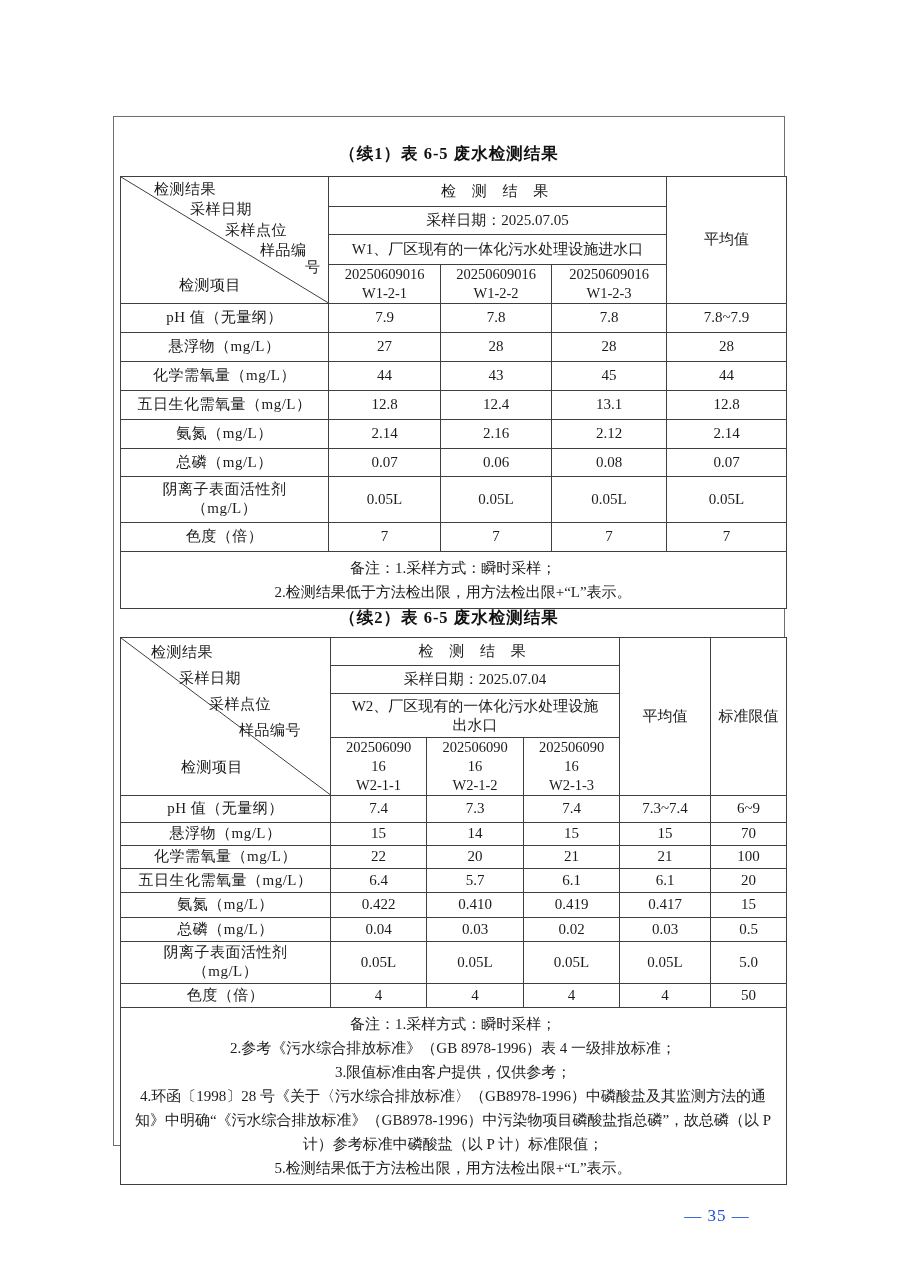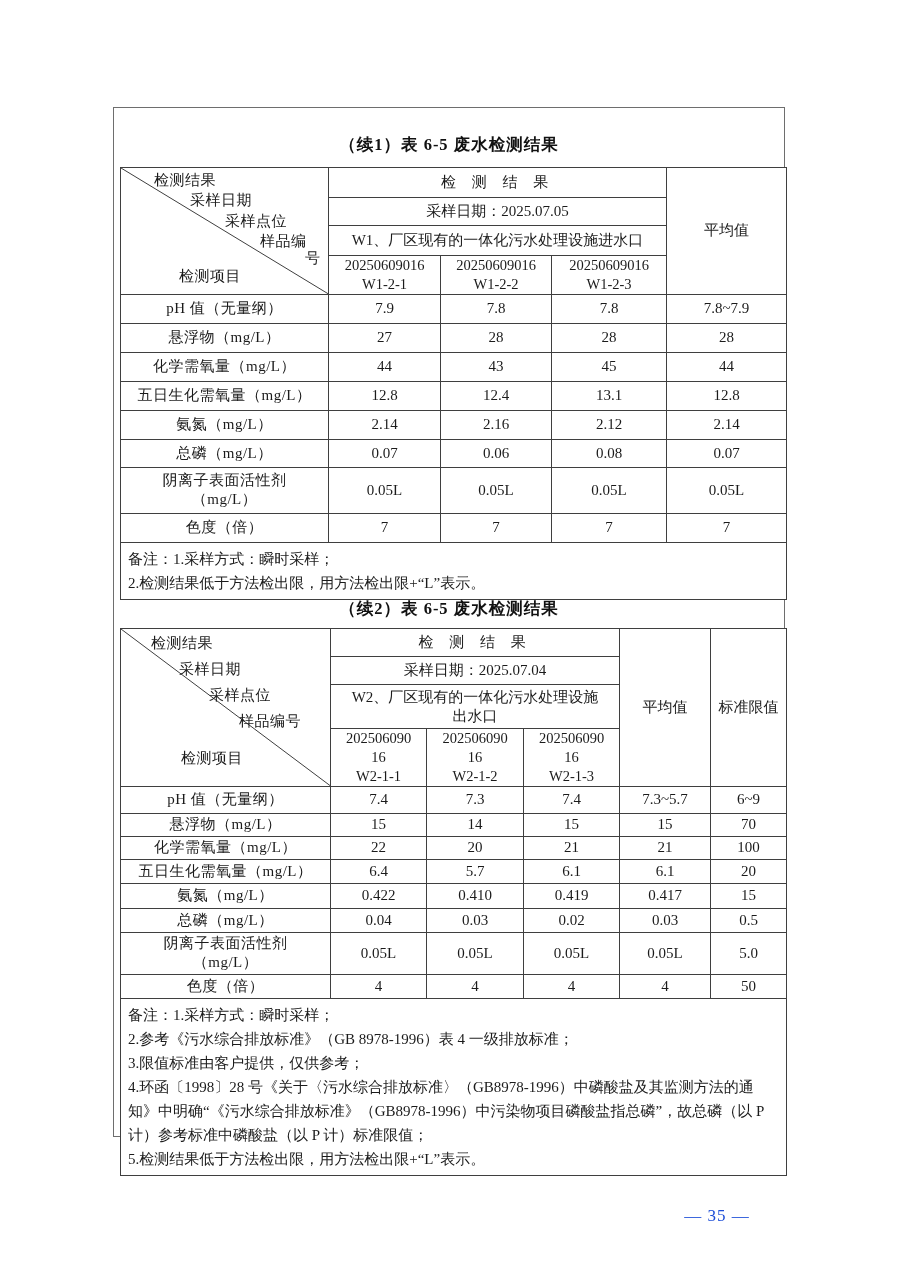--- a/index.html
+++ b/index.html
@@ -2,34 +2,34 @@
 <html><head>
 <meta charset="utf-8">
 <style>
   html,body{margin:0;padding:0;}
   body{
     width:900px;height:1273px;position:relative;background:#ffffff;
     font-family:"Liberation Serif","DejaVu Serif",serif;
     color:#1b1b1b;-webkit-font-smoothing:antialiased;
   }
   .doc-box{
-    position:absolute;left:113px;top:107px;width:672px;height:1030px;
+    position:absolute;left:113px;top:116px;width:672px;height:1030px;
     border:1px solid #6e6e6e;background:#fff;box-sizing:border-box;
   }
   .tbl-title{
     position:absolute;left:0;width:100%;text-align:center;
     font-weight:bold;font-size:16.5px;letter-spacing:1px;color:#111;
   }
   table{border-collapse:collapse;table-layout:fixed;position:absolute;left:6px;background:#fff;}
   td{border:1px solid #3f3f3f;text-align:center;vertical-align:middle;
      font-size:15px;padding:0 2px;white-space:pre-line;line-height:1.25;color:#1b1b1b;
      overflow:hidden;box-sizing:border-box;}
   td.label-cell{letter-spacing:0.5px;}
   td.notes-cell{
-    text-align:left;vertical-align:top;padding:4px 8px 4px 7px;
+    text-align:center;vertical-align:top;padding:4px 8px 4px 7px;
     line-height:1.6;font-size:15px;white-space:pre-line;
   }
   .corner-cell{position:relative;padding:8px;}
   .corner-wrap{position:absolute;inset:0;}
   .corner-wrap svg{position:absolute;inset:0;width:100%;height:100%;display:block;}
   .corner-line{position:absolute;font-size:15px;letter-spacing:0.5px;white-space:nowrap;}
   .hdr-result{letter-spacing:6px;}
   .sample-id{font-size:14.5px;line-height:1.3;}
   .page-num{
     position:absolute;left:632px;top:1206px;width:170px;text-align:center;
@@ -192,21 +192,21 @@
 W2-1-2</td>
       <td class="sample-id">202506090
 16
 W2-1-3</td>
     </tr>
     <tr style="height:27px;">
       <td class="label-cell">pH 值（无量纲）</td>
       <td>7.4</td>
       <td>7.3</td>
       <td>7.4</td>
-      <td>7.3~5.7</td>
+      <td>7.3~7.4</td>
       <td>6~9</td>
     </tr>
     <tr style="height:23px;">
       <td class="label-cell">悬浮物（mg/L）</td>
       <td>15</td>
       <td>14</td>
       <td>15</td>
       <td>15</td>
       <td>70</td>
     </tr>

